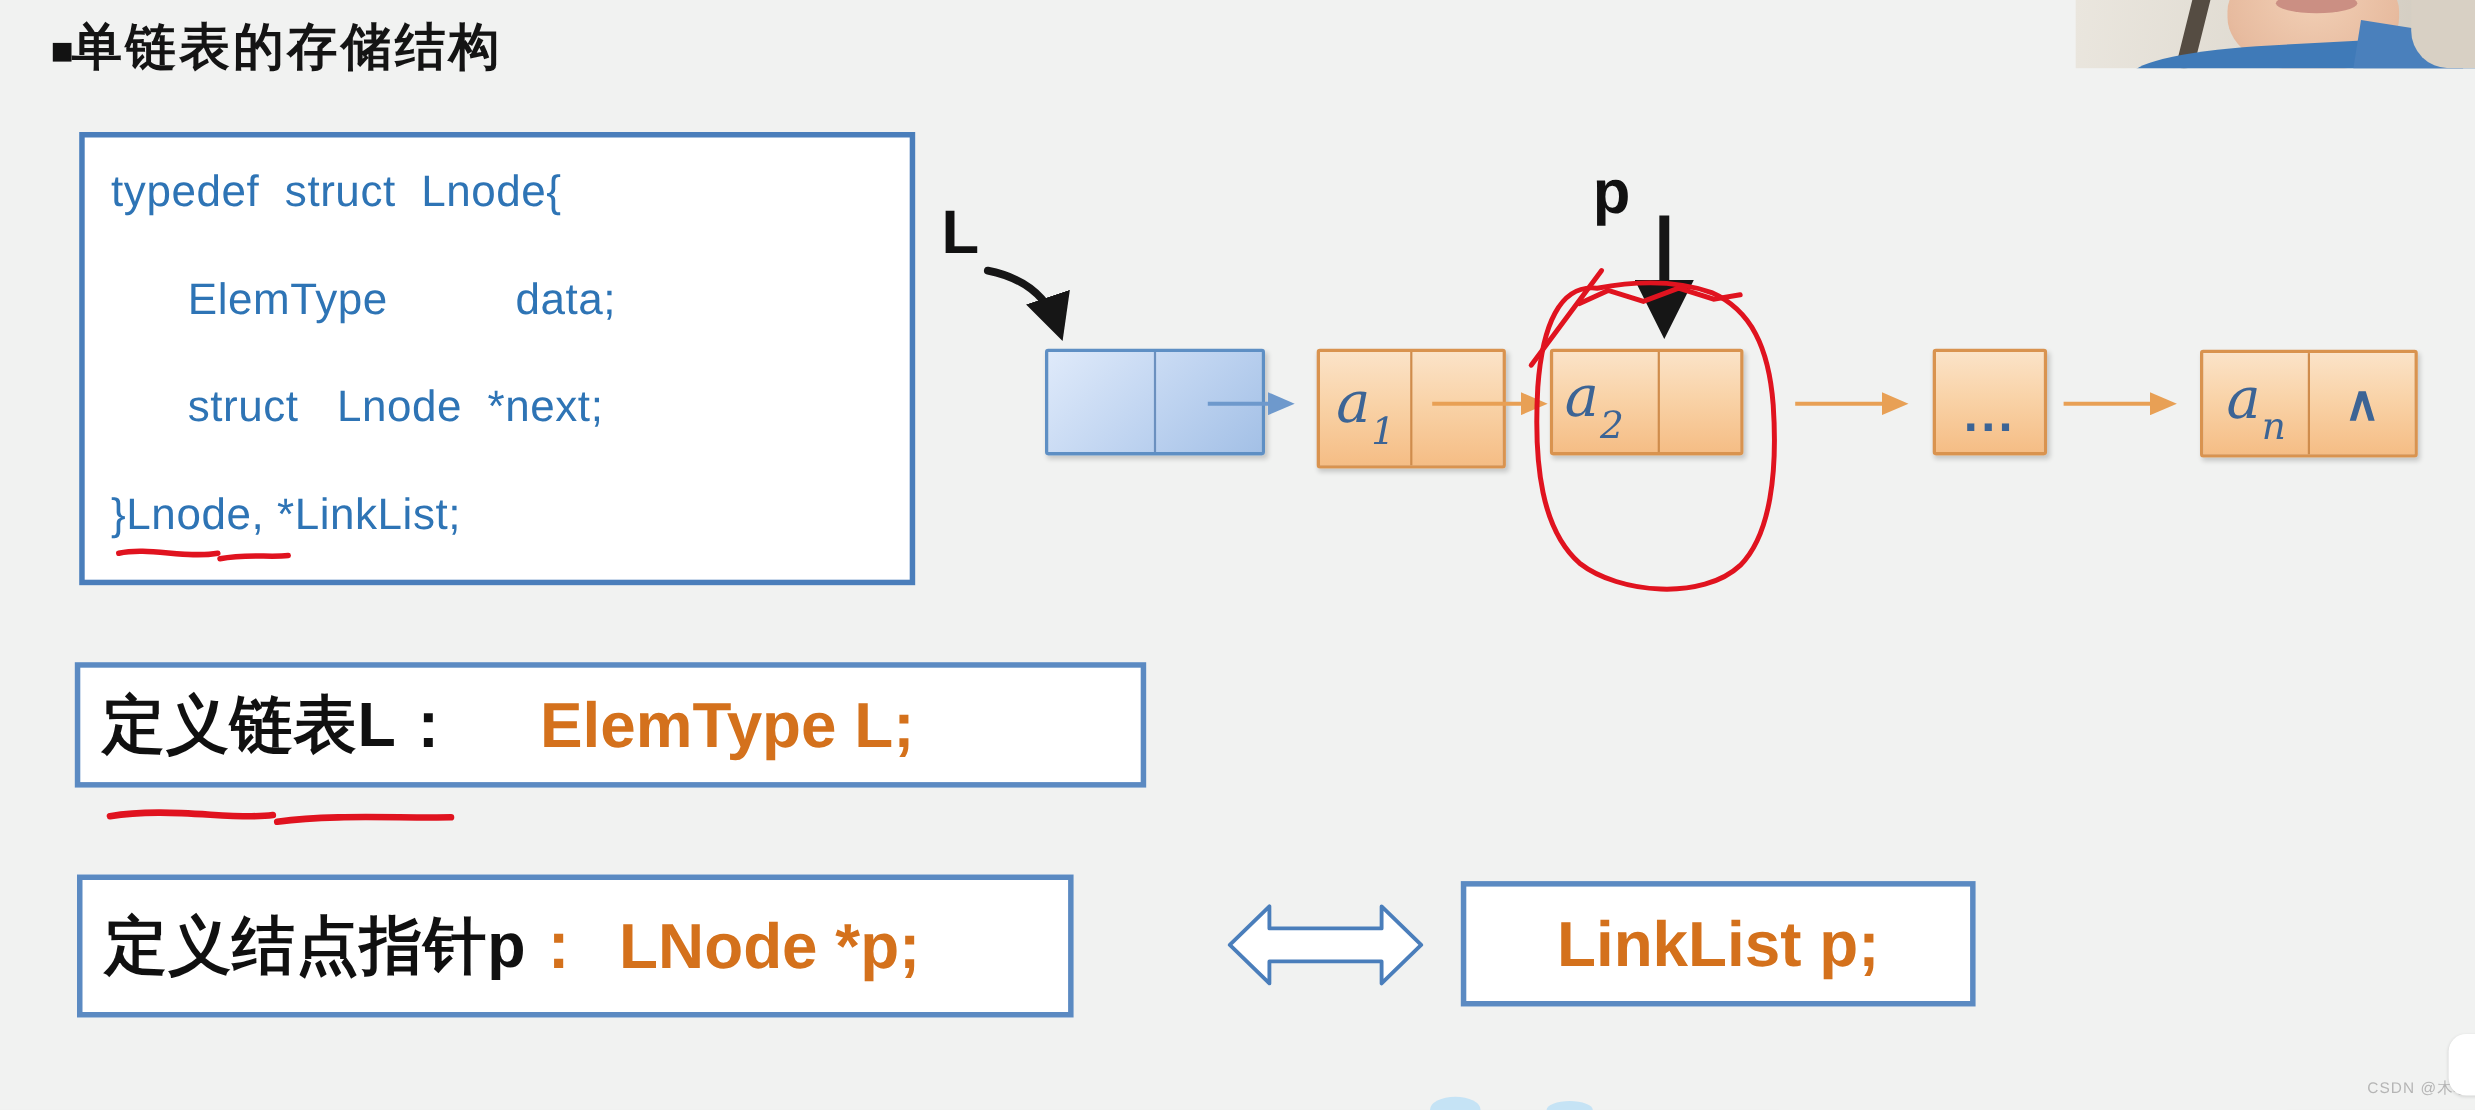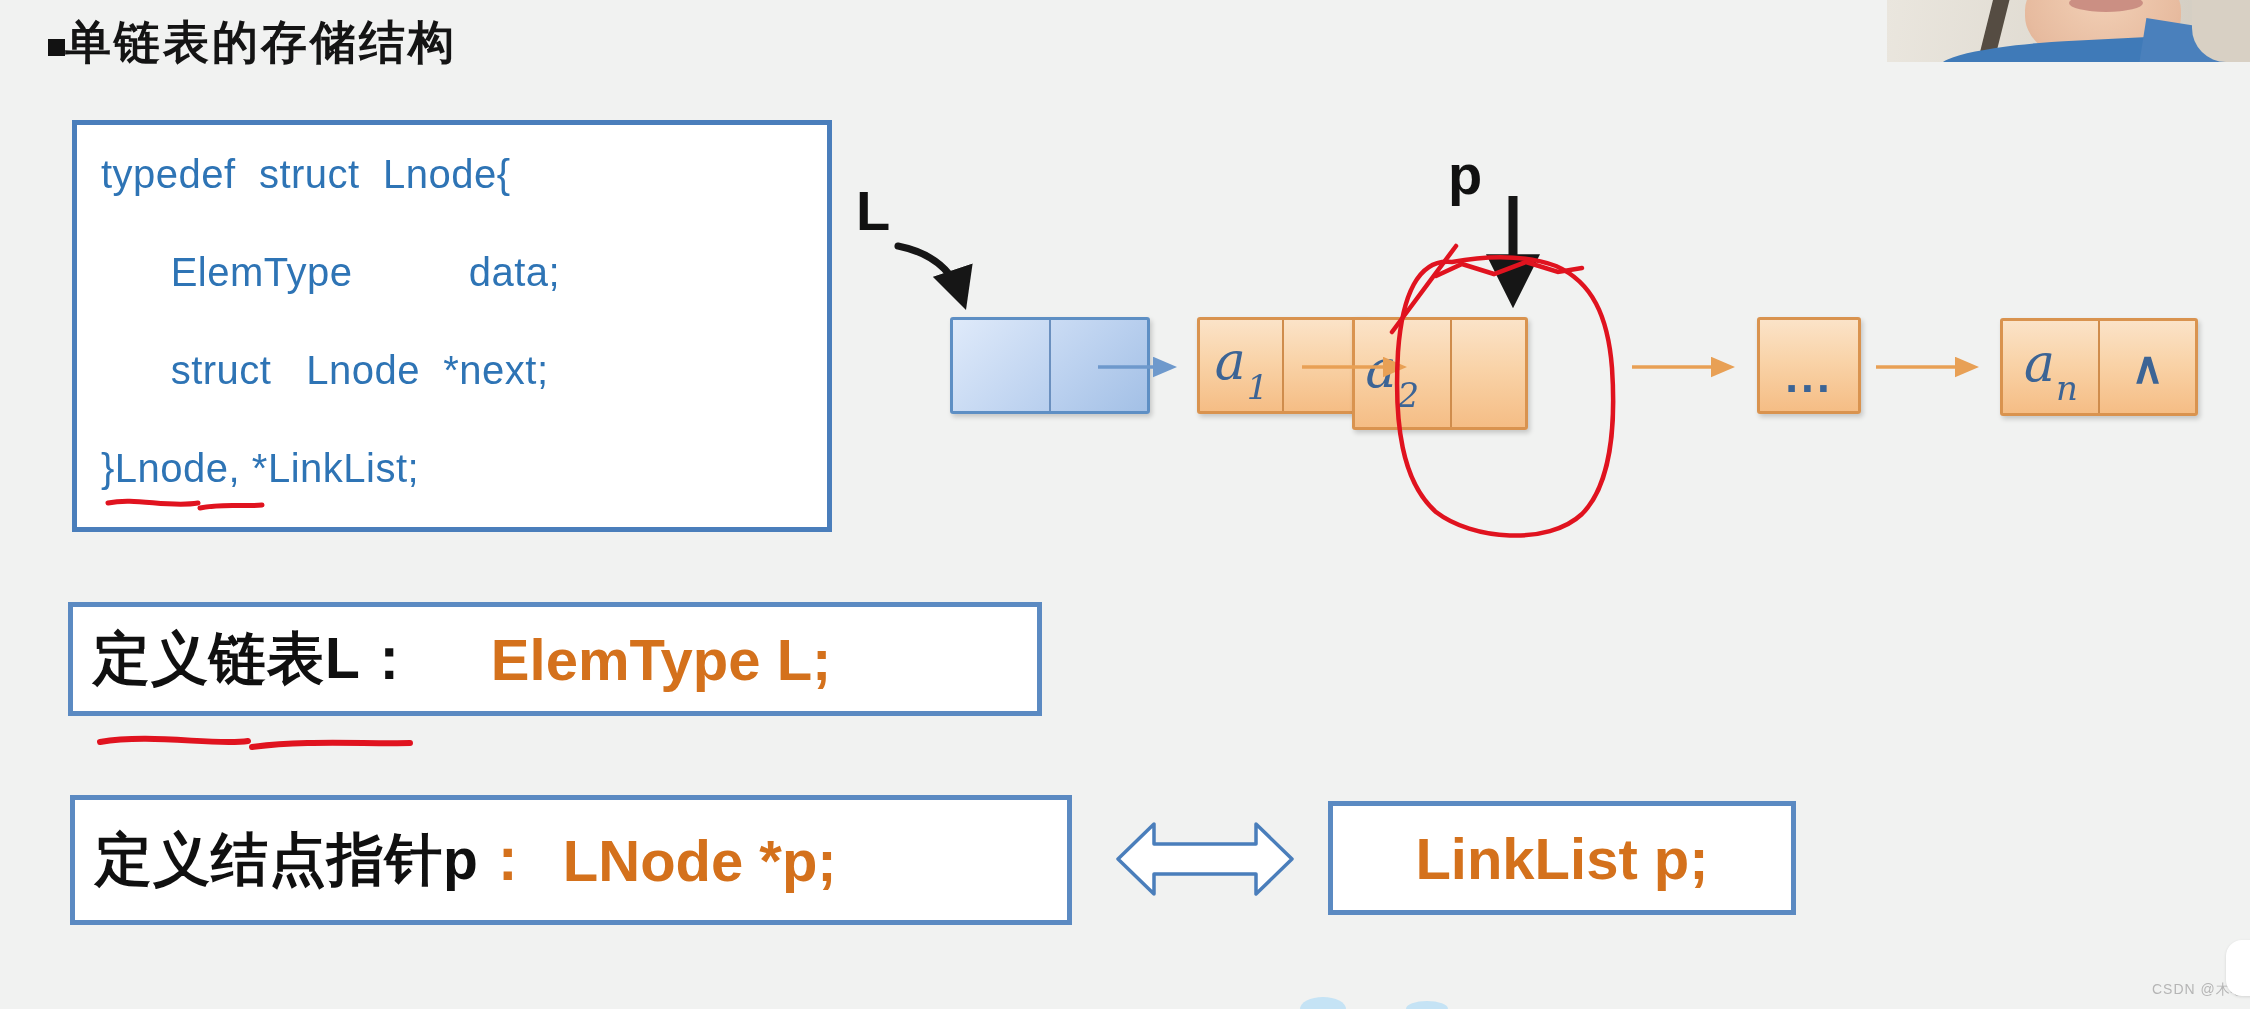--- a/index.html
+++ b/index.html
@@ -91,28 +91,28 @@
   </div>
 
   <div class="ptr-label" style="left:856px;top:178px;">L</div>
   <div class="ptr-label" style="left:1448px;top:142px;">p</div>
 
   <div class="node blue" style="left:950px;top:317px;width:200px;height:97px;">
     <div class="cell"></div>
     <div class="cell"></div>
   </div>
 
-  <div class="node" style="left:1197px;top:317px;width:172px;height:97px;">
+  <div class="node" style="left:1197px;top:317px;width:172px;height:109px;">
     <div class="cell">
       <span class="elem"><span>a</span><sub>1</sub></span>
     </div>
     <div class="cell"></div>
   </div>
 
-  <div class="node" style="left:1352px;top:317px;width:176px;height:113px;gap:21px;">
+  <div class="node" style="left:1409px;top:317px;width:176px;height:97px;gap:21px;">
     <div class="cell">
       <span class="elem"><span>a</span><sub>2</sub></span>
     </div>
     <div class="cell"></div>
   </div>
 
   <div class="node" style="left:1757px;top:317px;width:104px;height:97px;">
     <div class="cell">
       <span class="dots-label">...</span>
     </div>
@@ -125,21 +125,21 @@
     <div class="cell">
       <span class="null-label">∧</span>
     </div>
   </div>
 
   <div class="stmt-box" style="left:68px;top:602px;width:974px;height:114px;padding-left:20px;">
     <span class="black-label">定义链表L：</span>
     <span class="orange-code" style="margin-left:72px;">ElemType L;</span>
   </div>
 
-  <div class="stmt-box" style="left:70px;top:795px;width:1002px;height:130px;padding-left:20px;">
+  <div class="stmt-box" style="left:70px;top:795px;width:906px;height:130px;padding-left:20px;">
     <span class="black-label">定义结点指针p</span>
     <span class="orange-code">：</span>
     <span class="orange-code" style="margin-left:26px;">LNode *p;</span>
   </div>
 
   <div class="stmt-box" style="left:1328px;top:801px;width:468px;height:114px;justify-content:center;">
     <span class="orange-code">LinkList p;</span>
   </div>
 
   <svg class="overlay" width="2250" height="1009" viewBox="0 0 2250 1009">

